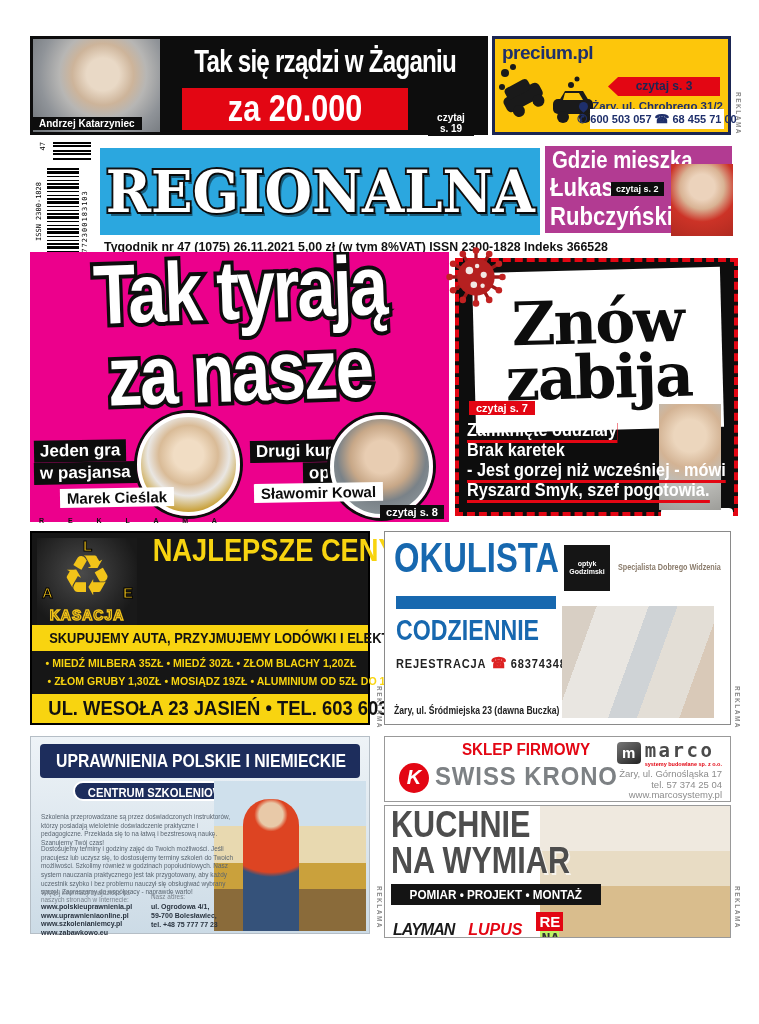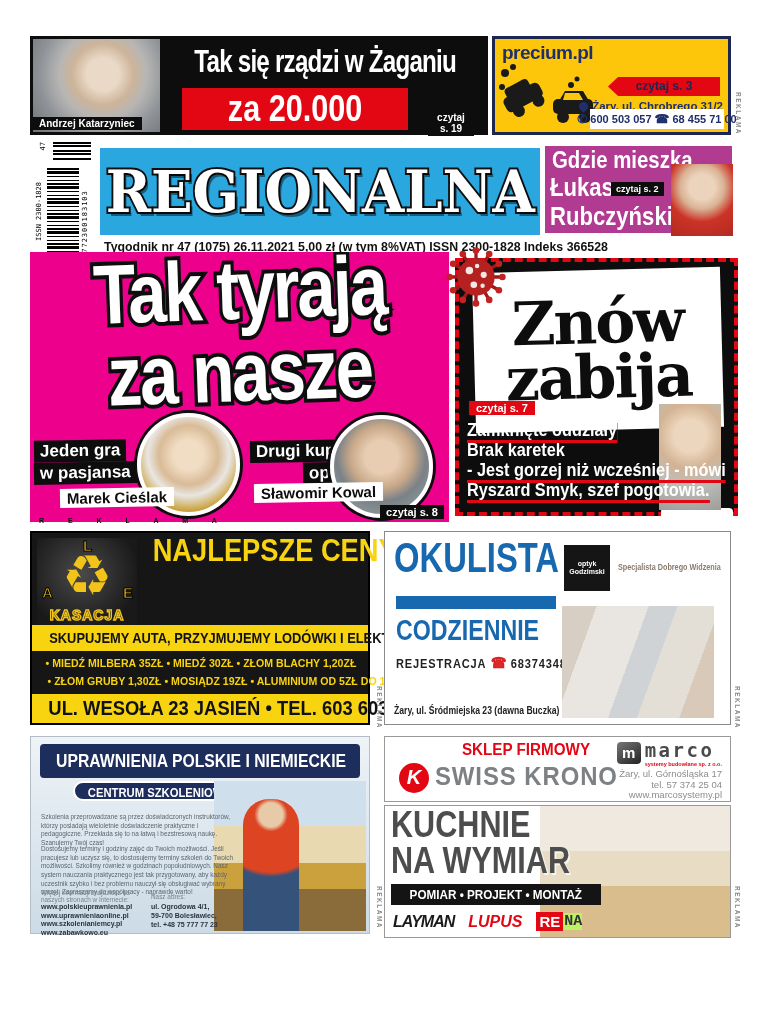--- a/index.html
+++ b/index.html
@@ -173,21 +173,21 @@
     repeating-linear-gradient(90deg,rgba(160,120,60,.35) 0 22px,rgba(120,85,40,.35) 22px 24px);}
   .ki-h{position:absolute;left:6px;color:#4d4d4d;font-weight:bold;font-size:36px;z-index:2;
     transform:scaleX(.85);transform-origin:left;white-space:nowrap;text-shadow:2px 2px 0 rgba(255,255,255,.7);}
   .ki-h1{top:-2px;} .ki-h2{top:34px;}
   .ki-strip{position:absolute;left:6px;top:78px;background:#141414;color:#fff;font-weight:bold;font-size:13px;
     padding:3px 9px;z-index:2;}
   .ki-strip span{display:inline-block;transform:scaleX(.9);white-space:nowrap;}
   .ki-logos{position:absolute;left:8px;top:106px;display:flex;align-items:center;gap:14px;z-index:2;}
   .ki-layman{font-size:16px;font-weight:bold;font-style:italic;color:#1a1a1a;letter-spacing:-1px;}
   .ki-lupus{font-size:16px;font-weight:bold;font-style:italic;color:#e30613;}
-  .ki-rena{display:flex;align-items:center;font-weight:bold;font-size:15px;}
+  .ki-rena{display:flex;align-items:center;font-weight:bold;font-size:15px;flex-direction:column;}
   .ki-rena .re{background:#e30613;color:#fff;padding:1px 3px;}
   .ki-rena .na{color:#333;padding-left:1px;background:#bef264;font-family:Liberation Mono, monospace;}
 </style>
 </head>
 <body>
 
 <div id="page">
 
   <div class="abs top-banner">
     <div class="abs tb-photo"></div>

